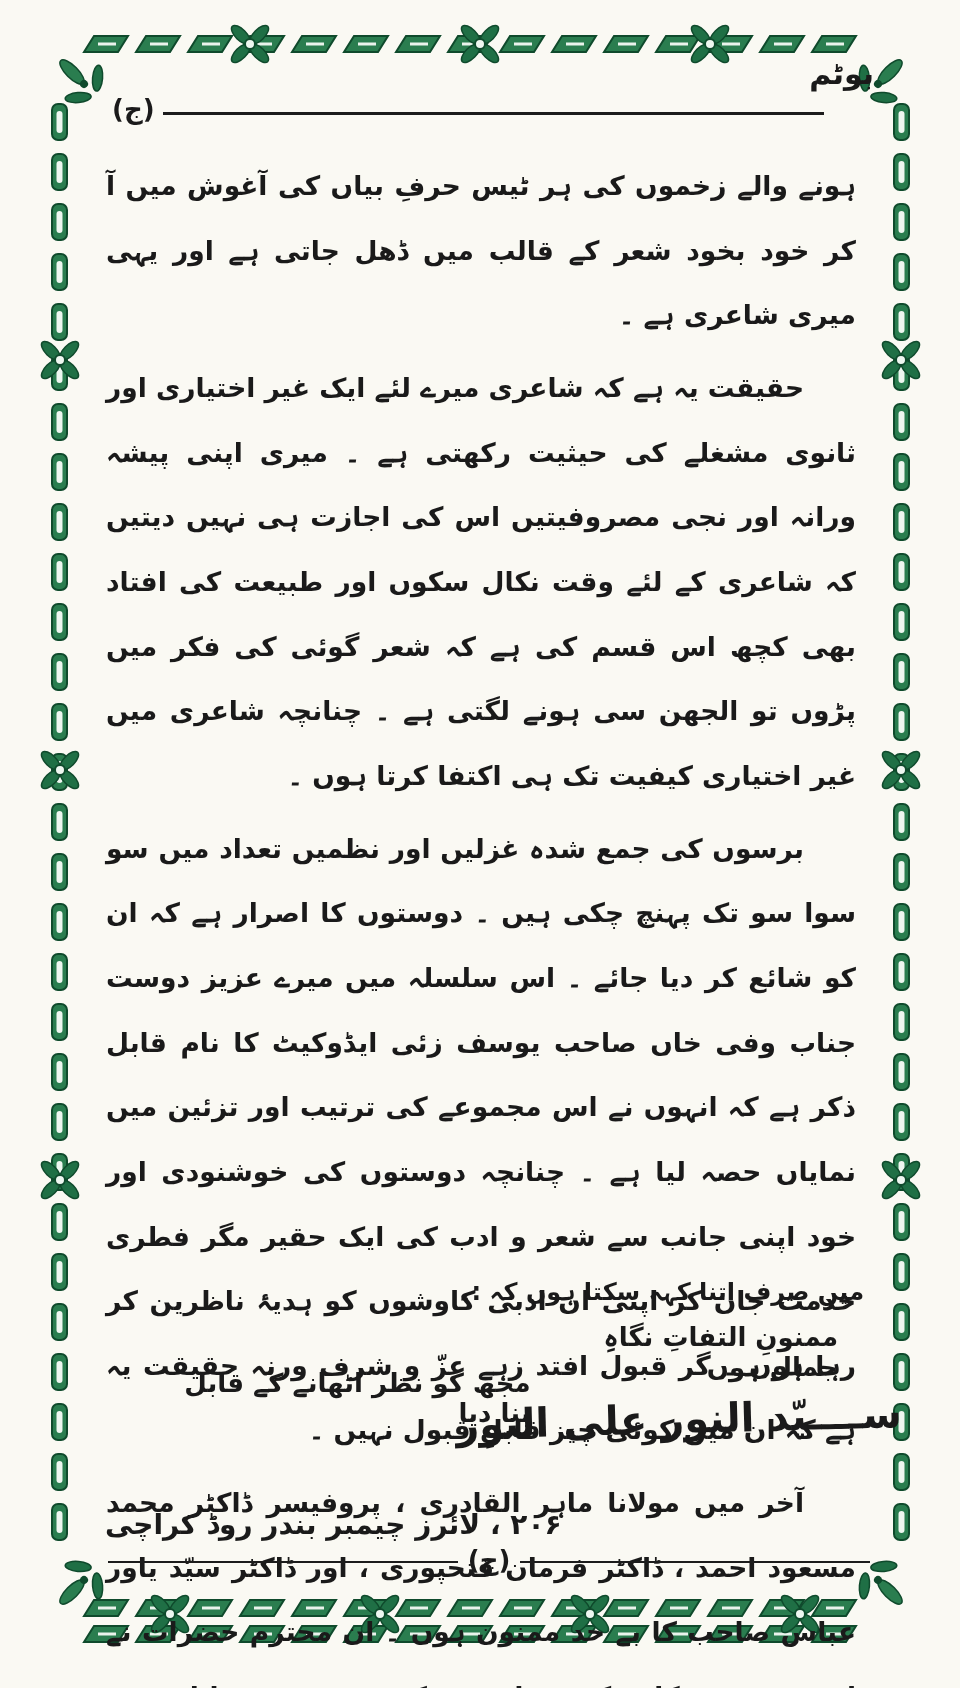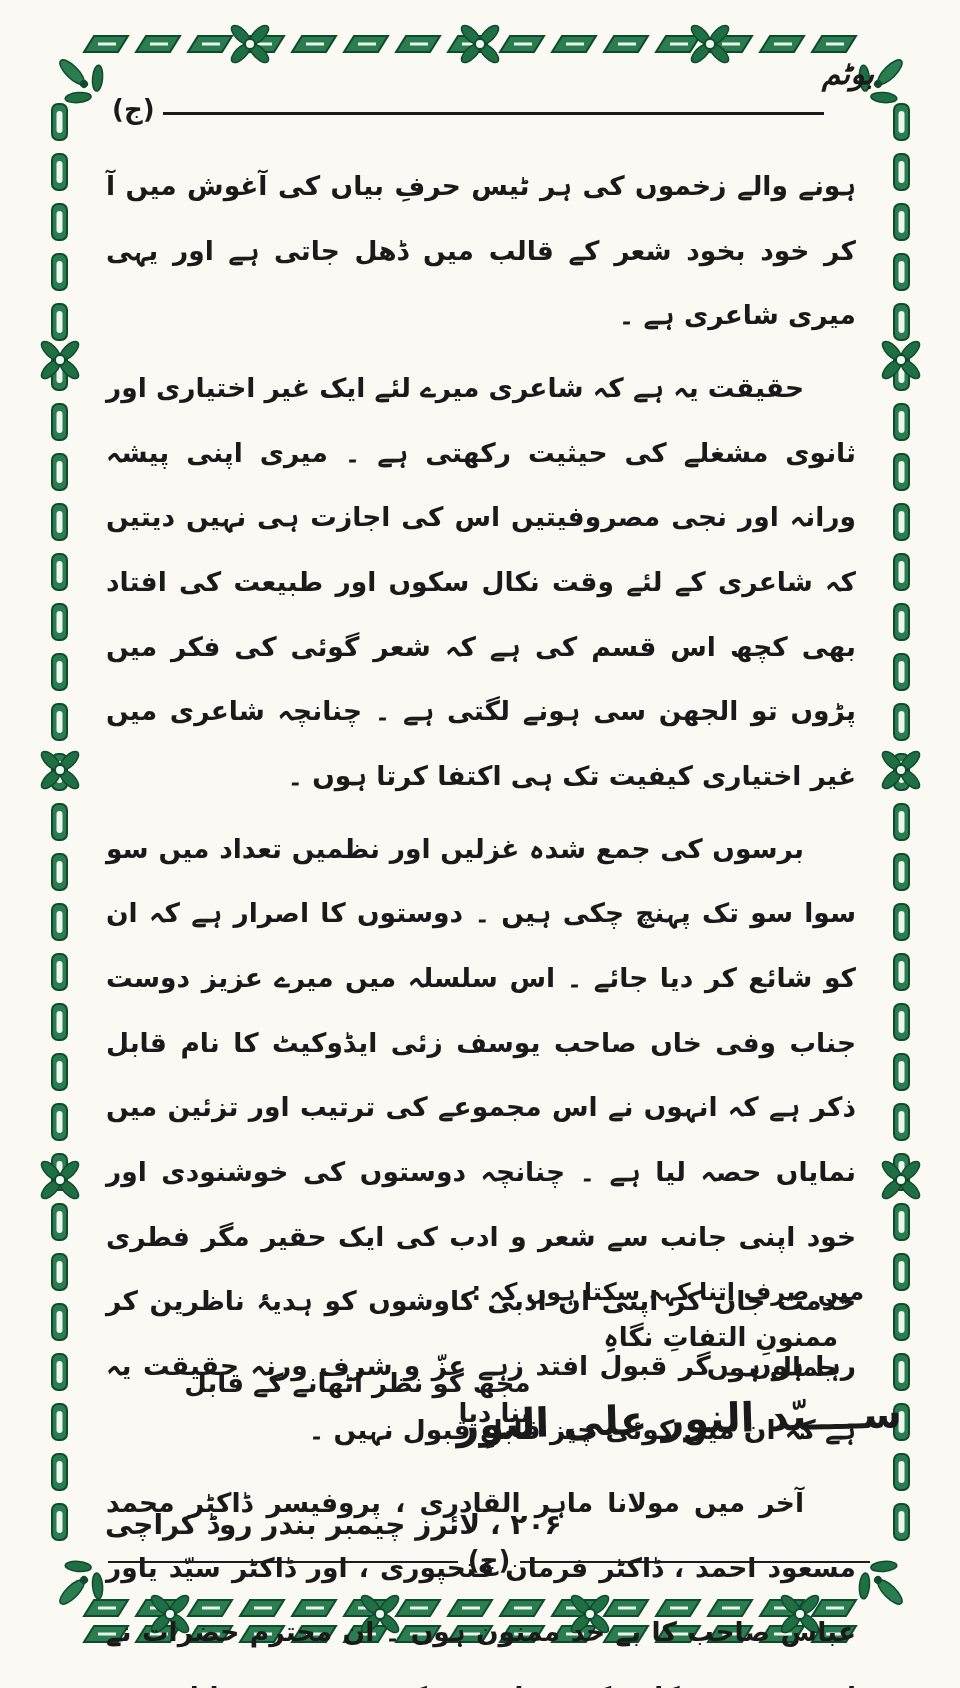--- a/index.html
+++ b/index.html
@@ -8,21 +8,21 @@
     width:960px;height:1688px;
     margin:0 auto;
     background:#faf9f3;
     overflow:hidden;
     font-family:"DejaVu Sans",sans-serif;
     color:#1a1a1a;
   }
   .border-svg{position:absolute;inset:0;pointer-events:none;}
   .catchword{
     position:absolute;top:56px;right:86px;
-    font-size:30px;font-weight:700;direction:rtl;font-style:italic;
+    font-size:30px;font-weight:700;direction:rtl;
   }
   .page-header{
     position:absolute;top:94px;left:112px;width:712px;
     display:flex;align-items:center;gap:8px;direction:ltr;
   }
   .page-header .marker{font-size:26px;font-weight:700;}
   .page-header .rule{flex:1;border-top:3px solid #1c1c1c;margin-top:8px;}
   .body-text{
     position:absolute;top:146px;right:96px;left:98px;
     direction:rtl;text-align:justify;

